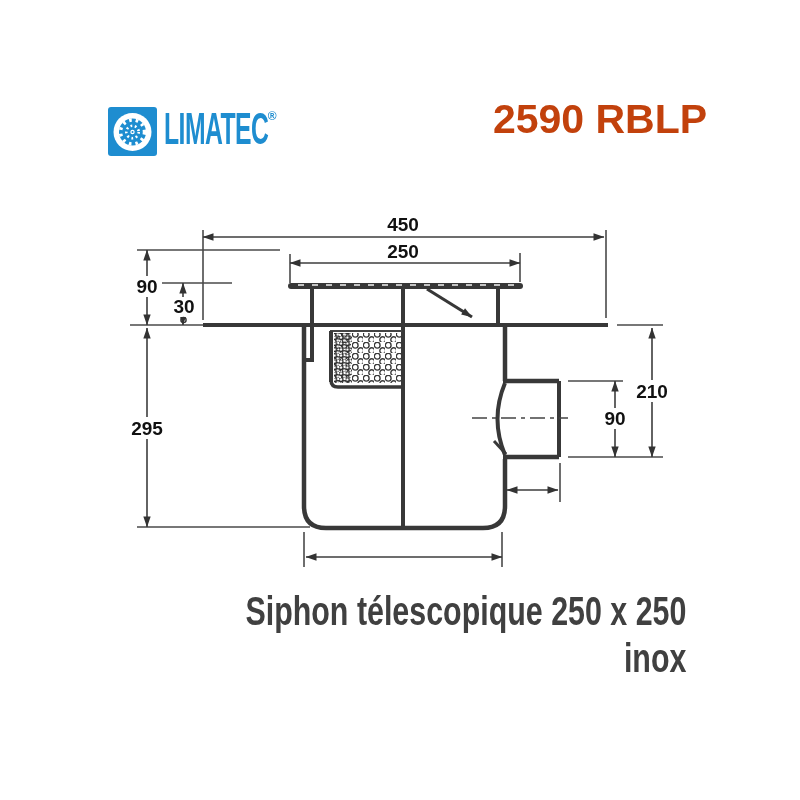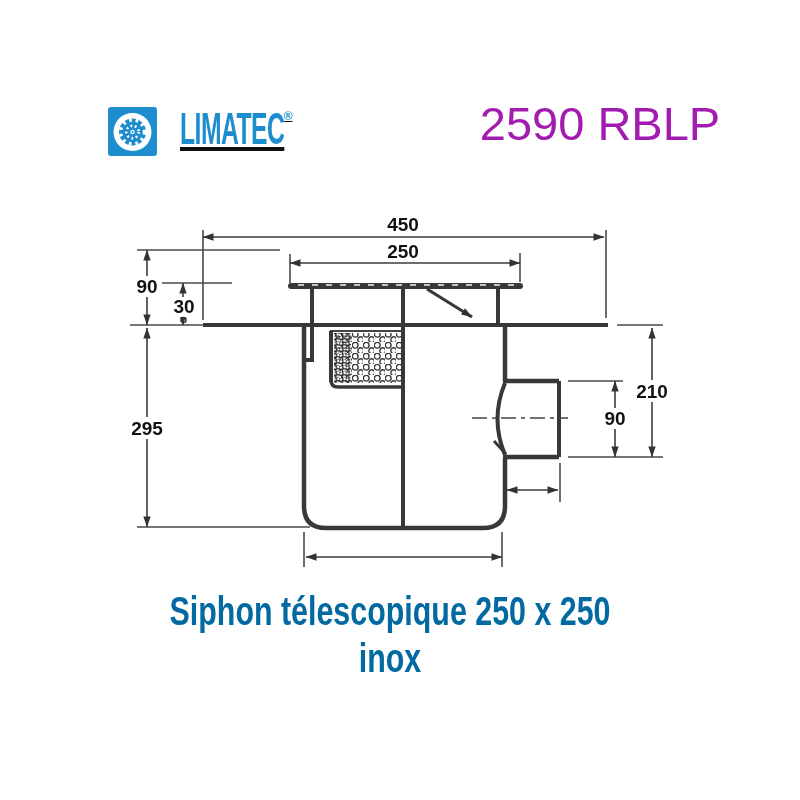--- a/index.html
+++ b/index.html
@@ -2,46 +2,46 @@
 <html><head>
 <meta charset="utf-8">
 <style>
   html,body{margin:0;padding:0;background:#fff;}
   .page{position:relative;width:800px;height:800px;background:#fff;overflow:hidden;
         font-family:"Liberation Sans",sans-serif;color:#111;}
 
   
   .logo-block{position:absolute;left:108px;top:107px;}
   .logo-row{display:flex;align-items:flex-start;}
-  .logo-name-wrap{margin-left:23px;display:flex;align-items:flex-start;text-decoration:underline;}
+  .logo-name-wrap{margin-left:7px;display:flex;align-items:flex-start;}
   .logo-name{display:inline-block;font-weight:bold;font-size:45px;line-height:44px;
              color:#1e8dd0;letter-spacing:-1px;transform:scaleX(0.55);transform-origin:0 0;
              white-space:nowrap;}
   .registered{display:inline-block;font-size:12px;font-weight:bold;color:#1e8dd0;
               transform:translate(-86px,2px);}
   .logo-tagline{display:inline-block;margin-top:3px;font-size:14.5px;font-weight:bold;
                 color:#566a78;letter-spacing:.3px;transform:scaleX(0.86);
                 transform-origin:0 0;white-space:nowrap;}
 
   
   .product-code{position:absolute;left:440px;top:96px;width:320px;text-align:center;
-                font-size:47px;font-weight:normal;color:#a21caf;white-space:nowrap;}
+                font-size:41px;font-weight:bold;color:#c2410c;white-space:nowrap;}
 
   
   .drawing{position:absolute;left:0;top:210px;}
   .drawing text{font-family:"Liberation Sans",sans-serif;font-weight:bold;
                 font-size:19px;fill:#111;}
   .obj{stroke:#383838;fill:none;}
   .thin{stroke:#4a4a4a;stroke-width:1.6;fill:none;}
   .dim{stroke:#3d3d3d;stroke-width:1.6;fill:none;}
   .lblbg{fill:#ffffff;}
 
   
-  .caption{position:absolute;left:0;top:588px;width:780px;text-align:center;
-           font-weight:bold;color:#0369a1;}
+  .caption{position:absolute;left:0;top:588px;width:780px;text-align:right;
+           font-weight:bold;color:#404040;}
   .caption-line{font-size:40px;line-height:47px;transform:scaleX(0.76);white-space:nowrap;}
 </style>
 </head>
 <body>
 
 <div class="page">
 
   <div class="logo-block">
     <div class="logo-row">
       <svg width="49" height="49" viewBox="0 0 49 49">

